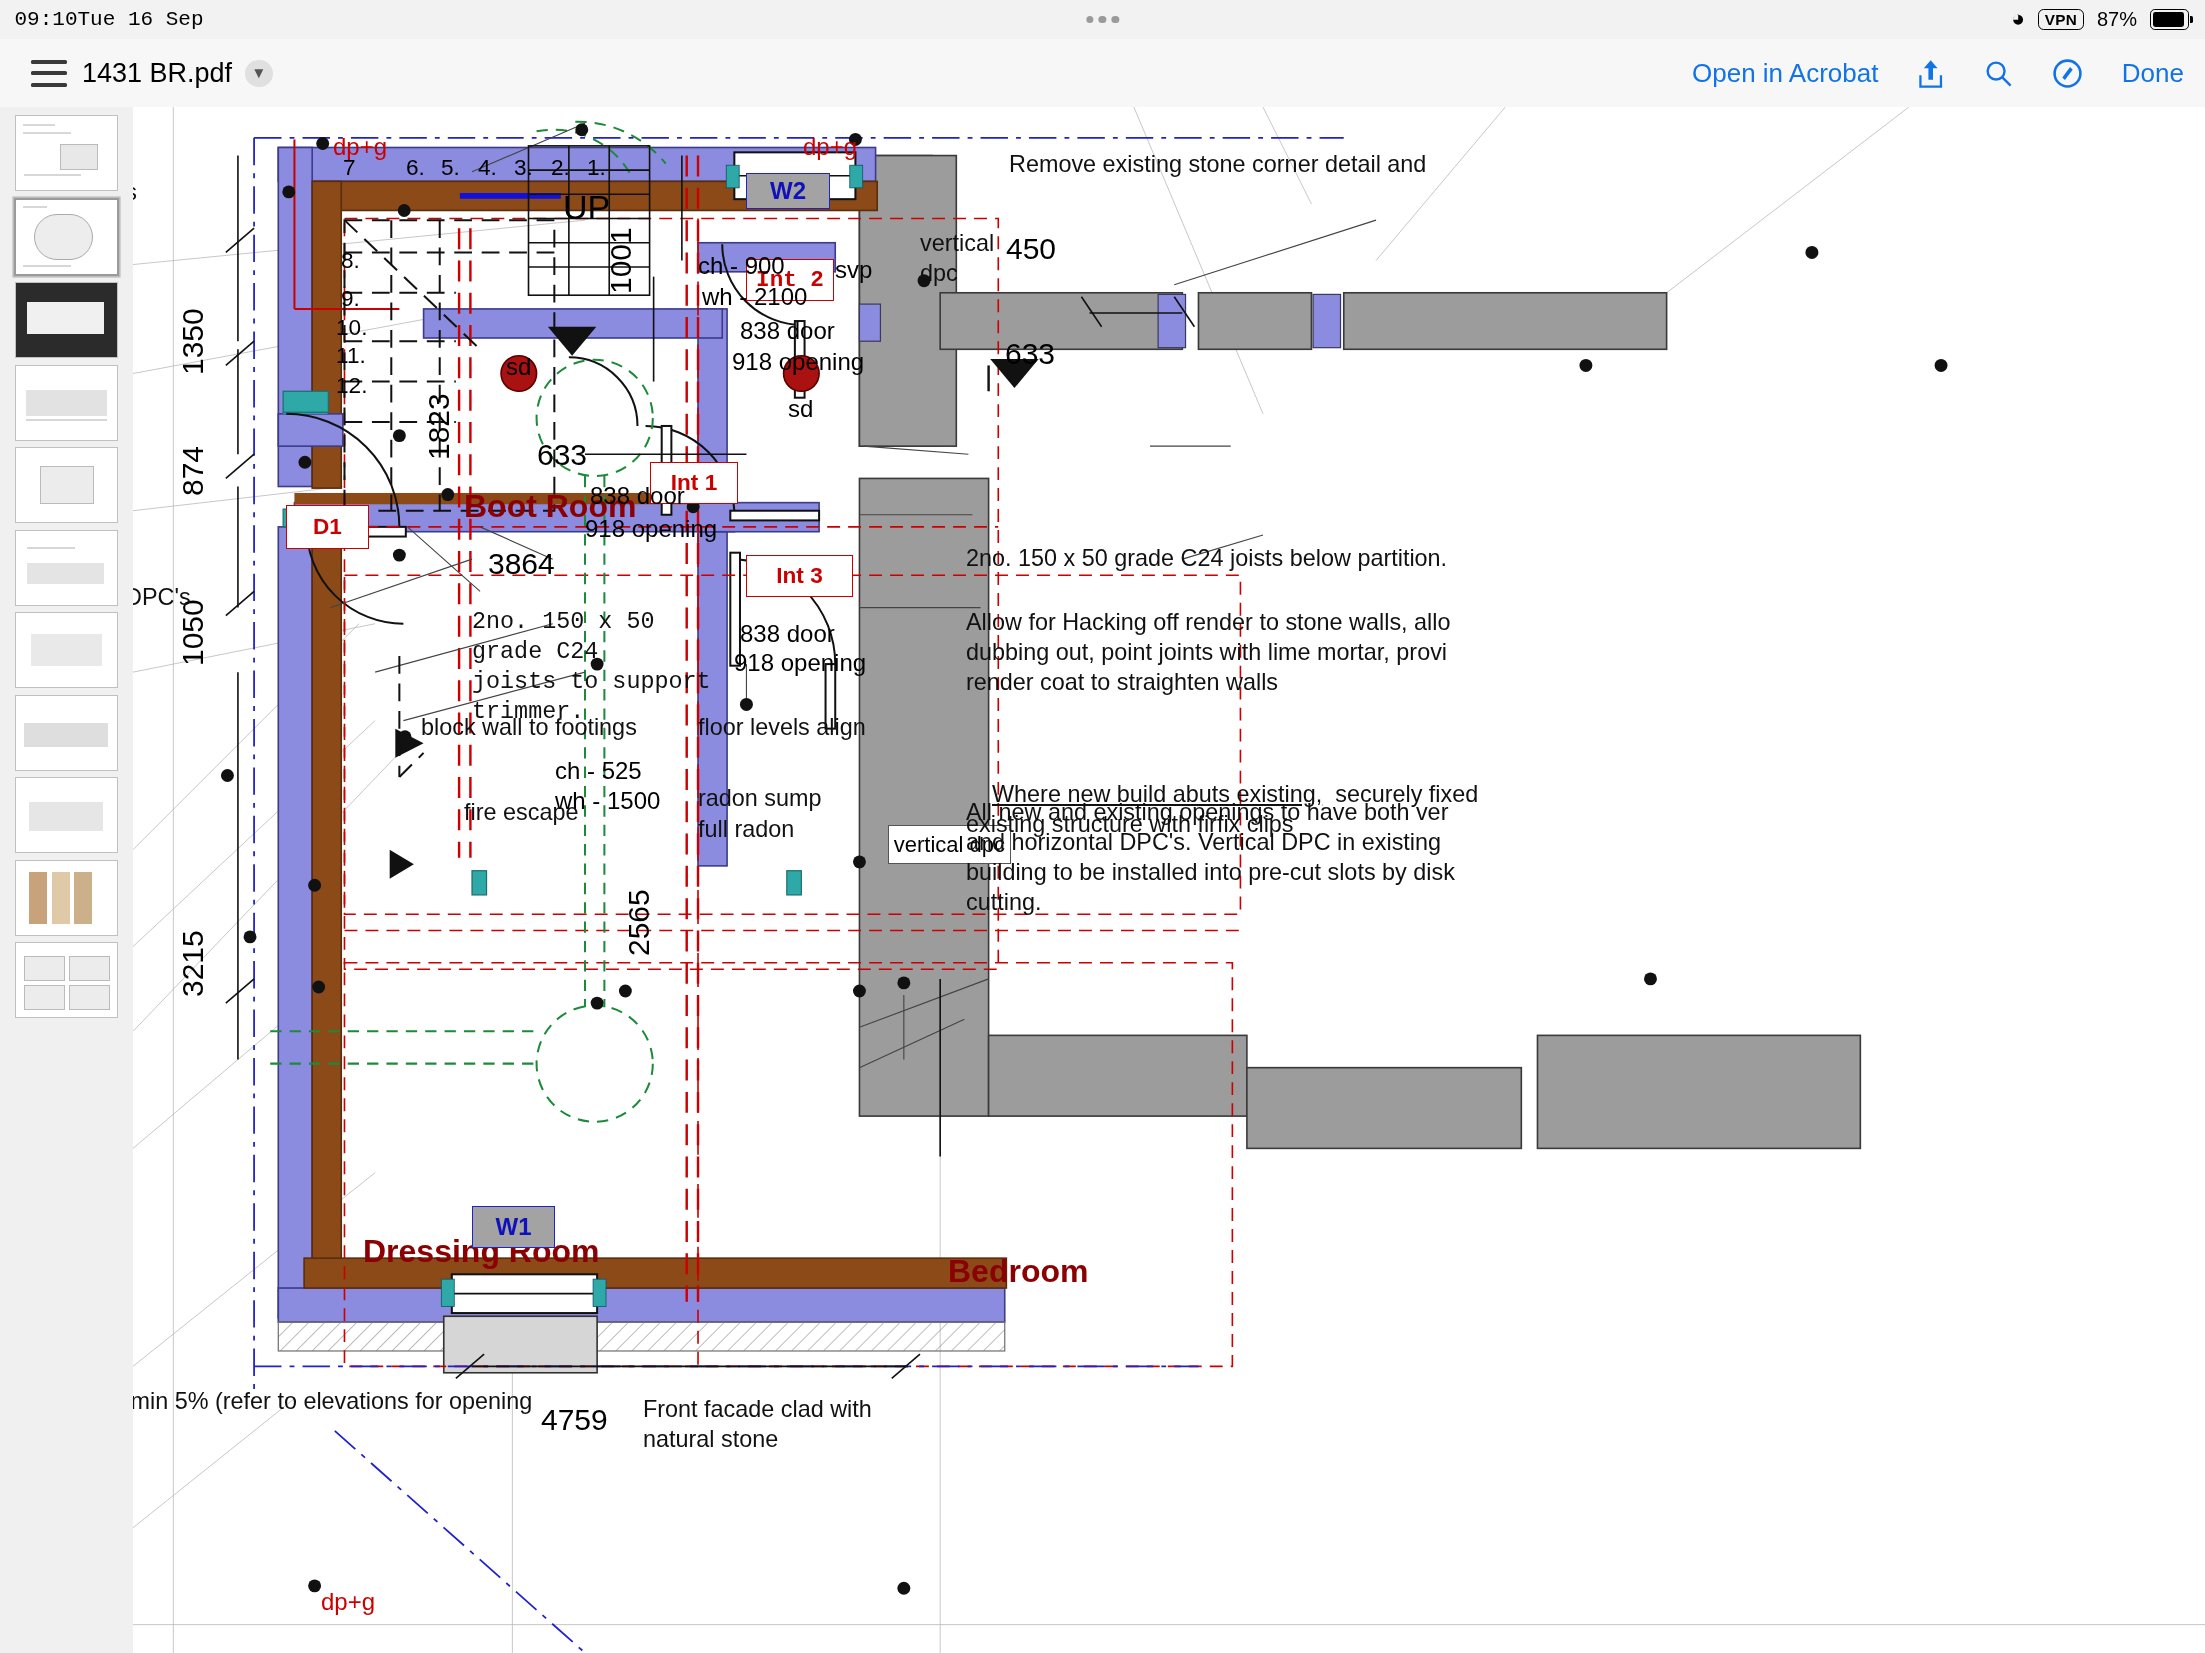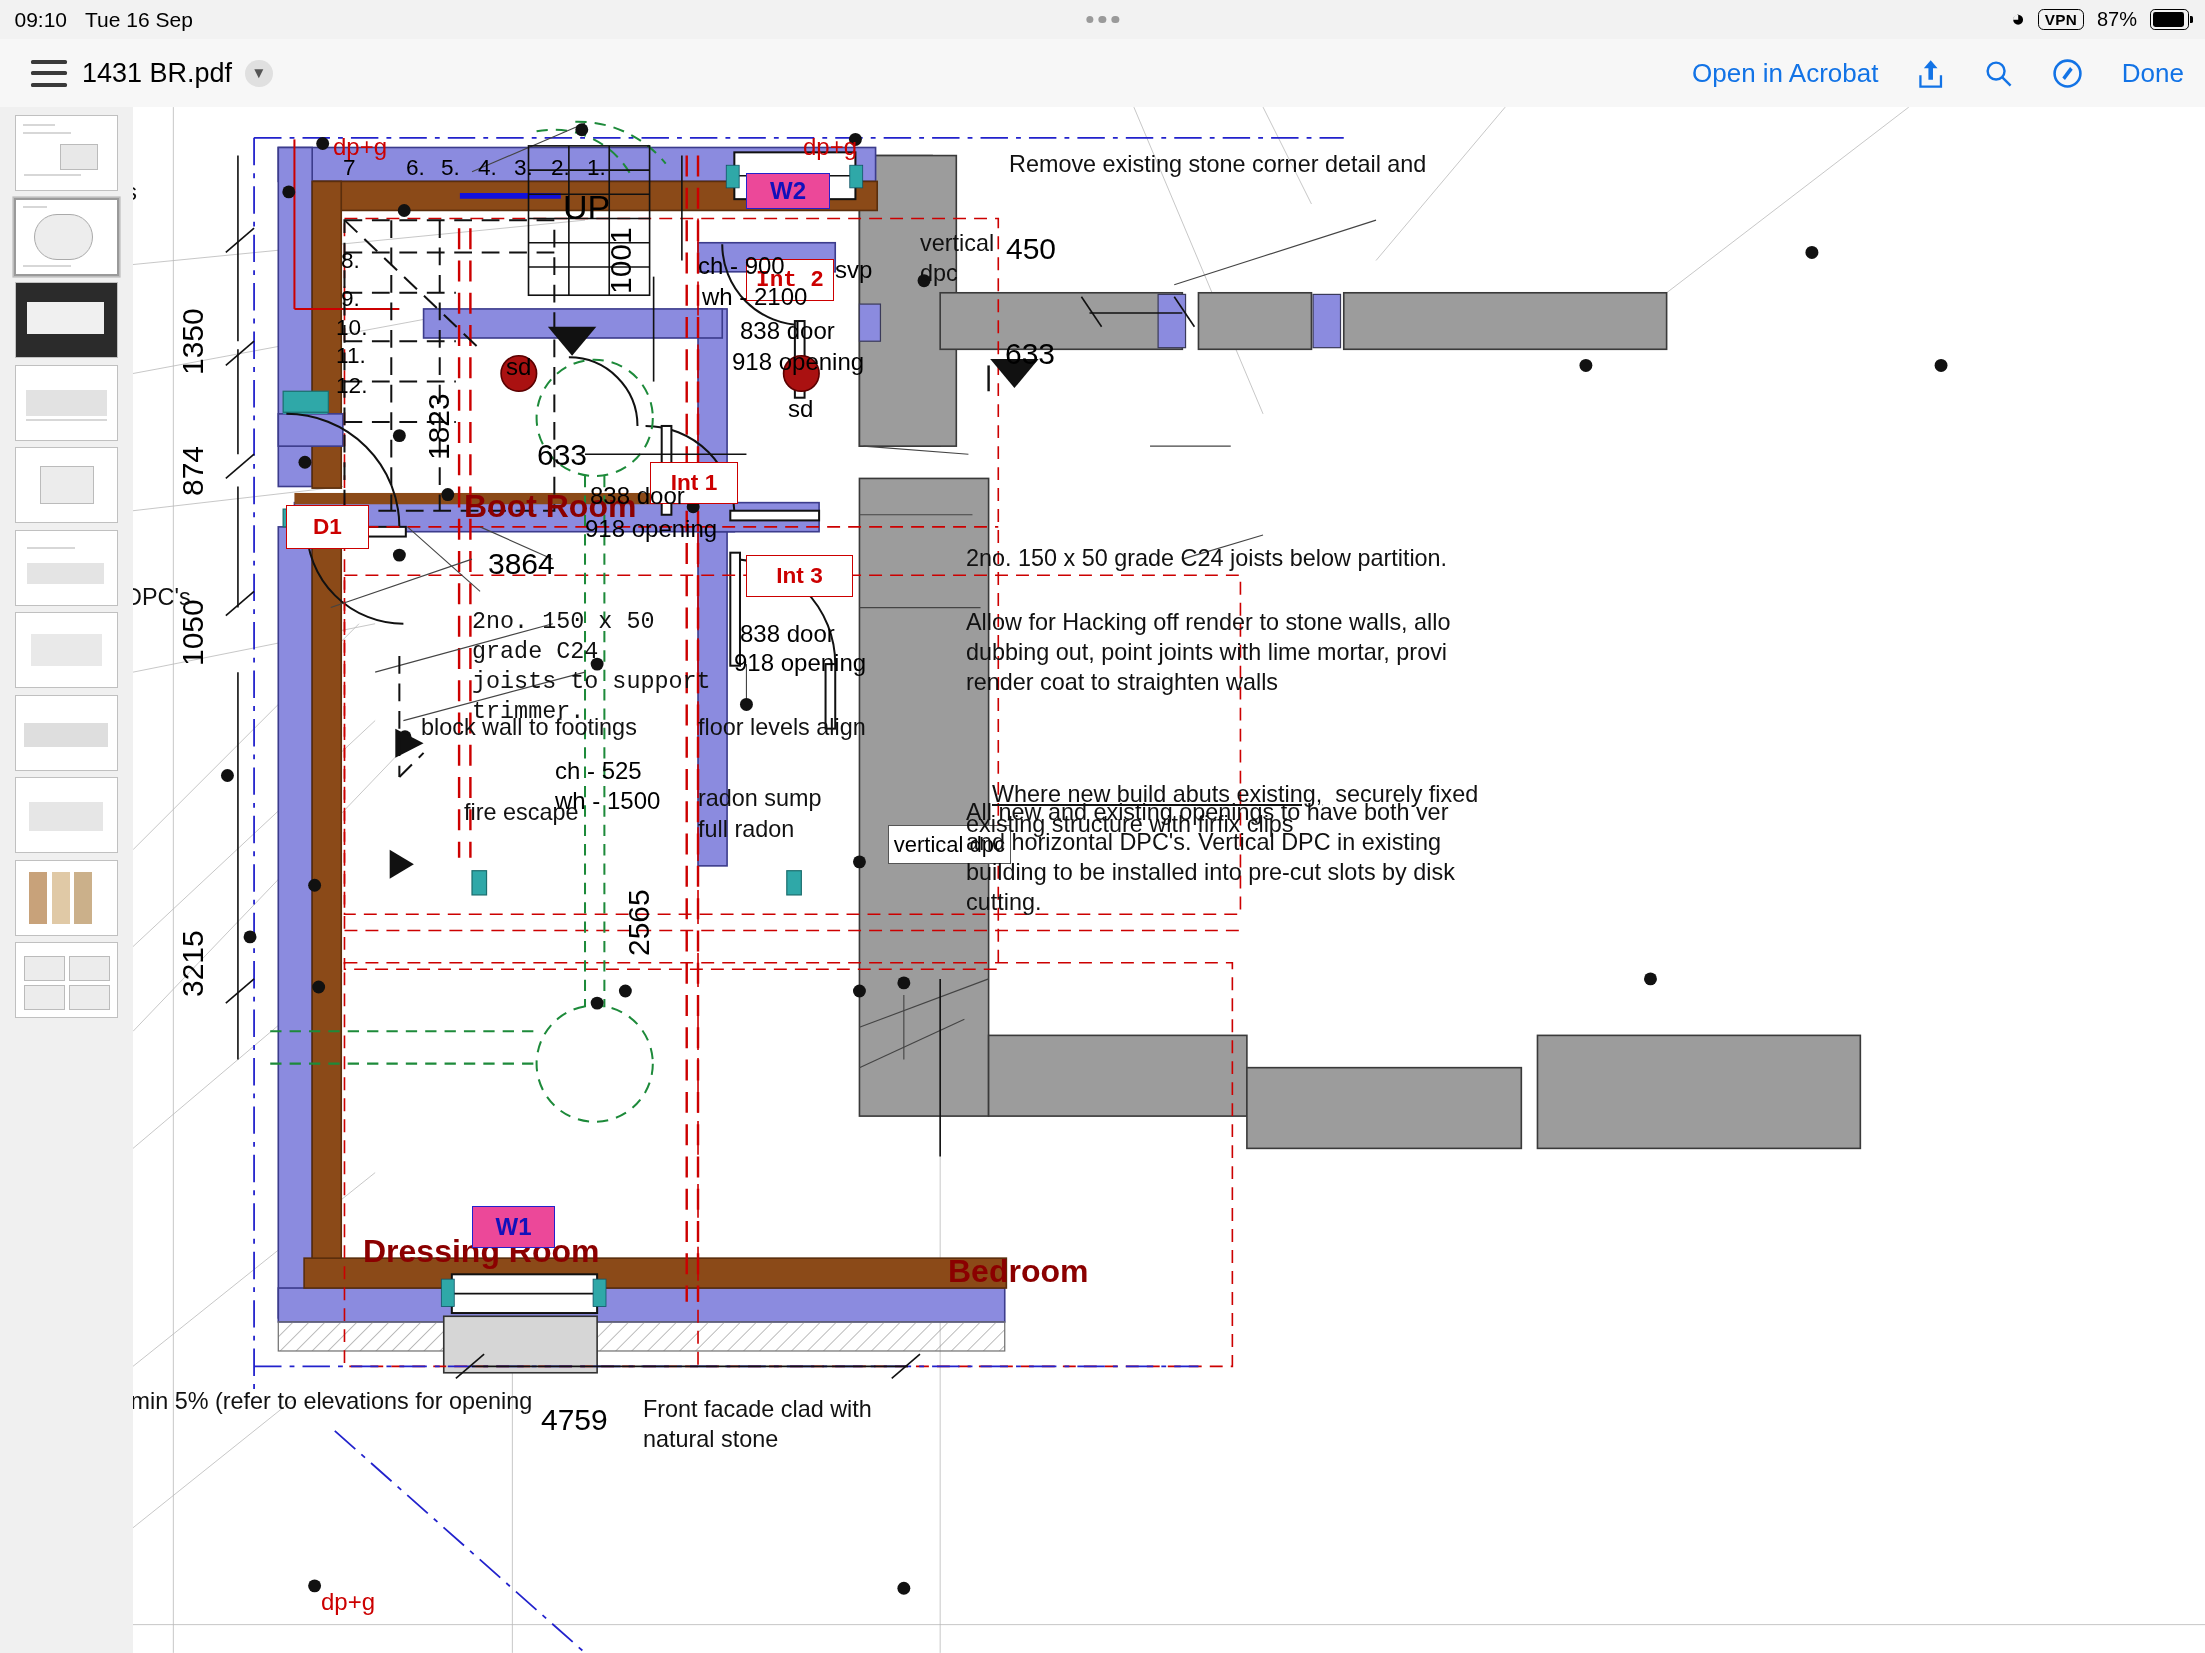--- a/index.html
+++ b/index.html
@@ -10,21 +10,21 @@
     overflow:hidden;
     position:relative;
   }
   
   .statusbar{
     position:absolute;left:0;top:0;width:2205px;height:39px;
     background:#f2f2f2;
     display:flex;align-items:center;
     font-size:21px;color:#000;
   }
-  .statusbar .left{position:absolute;left:14.5px;display:flex;gap:18px;align-items:flex-start;}
+  .statusbar .left{position:absolute;left:14.5px;display:flex;align-items:flex-start;font-family:Liberation Mono, monospace;}
   .statusbar .center{position:absolute;left:50%;transform:translateX(-50%);display:flex;gap:5.7px;align-items:center;}
   .statusbar .center i{width:7.3px;height:7.3px;border-radius:50%;background:#9a9a9a;display:block;}
   .statusbar .right{position:absolute;right:16px;display:flex;gap:13px;align-items:center;font-size:20px;}
   .vpn-badge{
     border:1.6px solid #000;border-radius:5.7px;padding:0.8px 5.7px;font-size:15.3px;font-weight:bold;letter-spacing:0.4px;
   }
   .battery{
     width:37px;height:18.6px;border:1.6px solid #000;border-radius:4.8px;position:relative;display:inline-block;
   }
   .battery:after{content:"";position:absolute;right:-4.8px;top:5.7px;width:2.4px;height:7.3px;background:#000;border-radius:0 1.6px 1.6px 0;}
@@ -72,21 +72,21 @@
   .rot90{transform:rotate(-90deg);transform-origin:left bottom;}
   .red{color:#cc0000;}
   .maroon{color:#8b0000;font-weight:bold;}
   .note{font-size:23.4px;line-height:30px;color:#111;}
   .dim{font-size:30px;color:#000;}
   .redbox{
     position:absolute;border:1.2px solid #cc0000;background:#fff;color:#cc0000;
     font-weight:bold;font-size:22.6px;display:flex;align-items:center;justify-content:center;
   }
   .bluebox{
-    position:absolute;border:1.2px solid #2222cc;background:#ec4899;color:#1111bb;
+    position:absolute;border:1.2px solid #2222cc;background:#a3a3a3;color:#1111bb;
     font-weight:bold;font-size:24px;display:flex;align-items:center;justify-content:center;
   }
   .whitebox{
     position:absolute;border:0.8px solid #555;background:#fff;color:#000;font-size:22px;
     display:flex;align-items:center;justify-content:center;padding:1.6px 4.8px;
   }
   .underline{text-decoration:underline;}
 </style>
 </head>
 <body>

